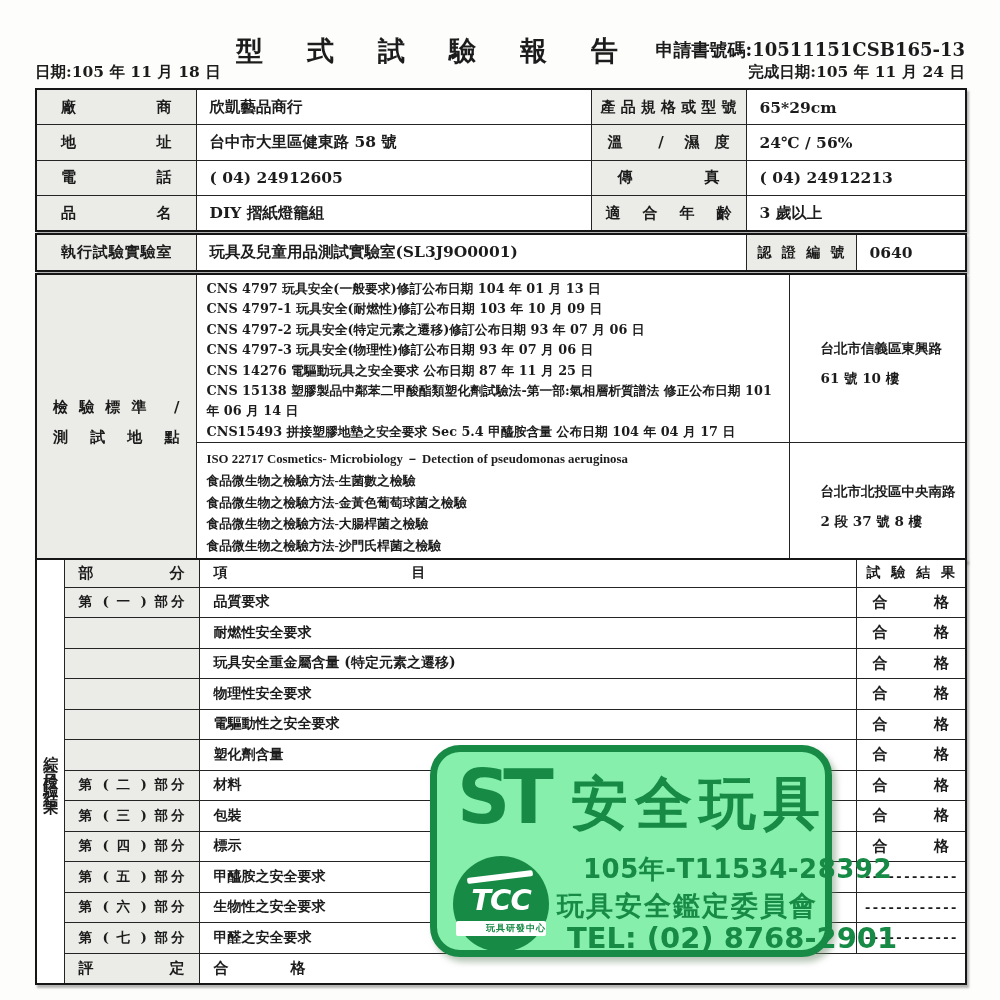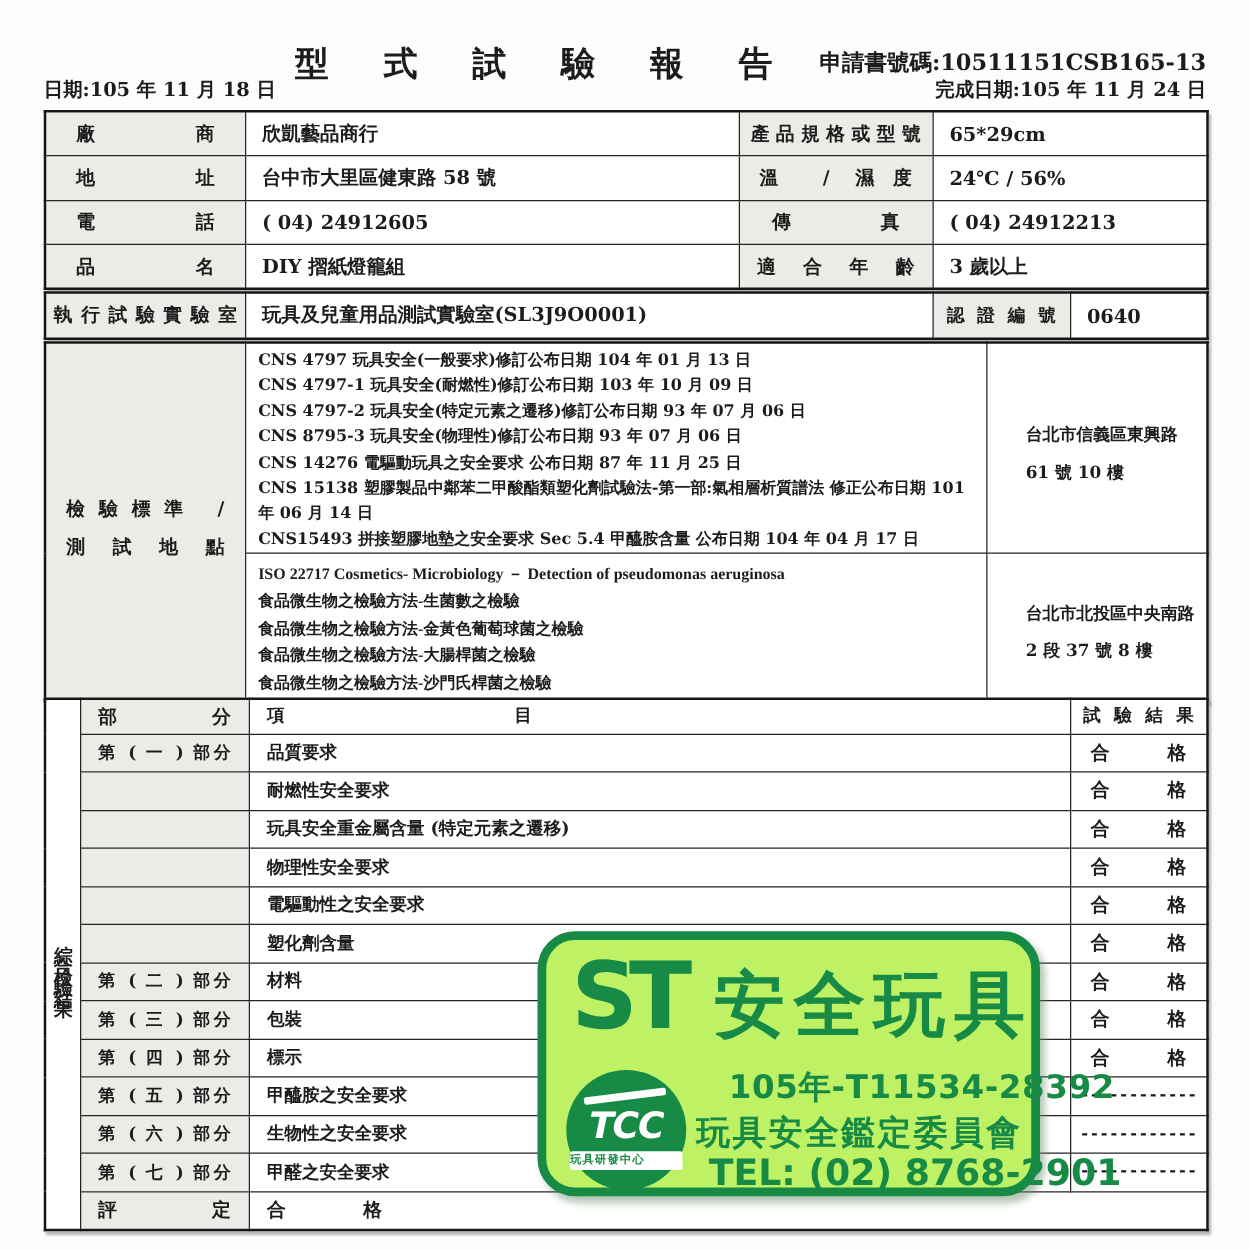--- a/index.html
+++ b/index.html
@@ -47,21 +47,21 @@
   td.res { font-weight:700; font-size:15px; padding:0 16px; }
   td.dash-cell {
     text-align:center; font-weight:700; font-size:13px; letter-spacing:0px;
     font-family:"DejaVu Sans Mono","Liberation Mono",monospace;
   }
   td.verdict { font-weight:700; font-size:15px; }
   td.verdict .w { width:92px; margin-left:14px; }
   
   .badge {
     position:absolute; left:430px; top:745px; width:402px; height:212px; z-index:6;
-    background:#bef264; border:7px solid #178b45; border-radius:30px;
+    background:#86efac; border:7px solid #178b45; border-radius:30px;
     box-shadow:4px 5px 6px rgba(110,140,110,.5);
     font-family:"DejaVu Sans","Liberation Sans",sans-serif; color:#178b45;
   }
   .badge .st {
     position:absolute; left:20px; top:2px; font-size:74px; font-weight:800;
     letter-spacing:-7px; color:#178b45;
   }
   .badge .name {
     position:absolute; left:134px; top:14px; font-size:57px; font-weight:800;
     letter-spacing:7px; white-space:nowrap;
@@ -84,21 +84,21 @@
   .tcc .bar {
     position:absolute; left:14px; top:18px; width:66px; height:6px; background:#fff;
     transform:rotate(-7deg); border-radius:2px;
   }
   .tcc .tcc-text {
     position:absolute; left:0; right:0; top:27px; text-align:center; color:#fff;
     font-size:29px; font-weight:900; font-style:italic; letter-spacing:-1px;
   }
   .tcc .band {
     position:absolute; left:3px; right:3px; bottom:16px; height:15px; background:#fff;
-    border-radius:2px; text-align:left; line-height:15px; font-size:9px; font-weight:700;
+    border-radius:2px; text-align:right; line-height:15px; font-size:9px; font-weight:700;
     color:#178b45; letter-spacing:1px;
   }
 </style>
 </head>
 <body>
 
 <div class="page">
 
   <div class="title">型式試驗報告</div>
   <div class="app-no">申請書號碼:10511151CSB165-13</div>
@@ -142,21 +142,21 @@
 
   <table class="t" style="left:35px; top:233px; width:930px;">
     <colgroup>
         <col style="width:160px">
         <col style="width:550px">
         <col style="width:110px">
         <col style="width:110px">
       </colgroup>
     <tbody>
         <tr style="height:37px">
-      <td class="lab just" style="padding:0 6px">執行試驗實驗室</td>
+      <td class="lab just" style="padding:0 24px">執行試驗實驗室</td>
       <td class="val">玩具及兒童用品測試實驗室(SL3J9O0001)</td>
       <td class="lab just" style="padding:0 11px; font-size:14px">認證編號</td>
       <td class="val">0640</td>
     </tr>
   </tbody>
     </table>
 
   <table class="t" style="left:35px; top:273px; width:930px;">
     <colgroup>
         <col style="width:160px">
@@ -166,21 +166,21 @@
     <tbody>
         <tr style="height:164px">
       <td class="lab std-label" rowspan="2">
         <div class="just">檢驗標準 /</div>
         <div class="just">測試地點</div>
       </td>
       <td class="std-main">
         <div>CNS 4797 玩具安全(一般要求)修訂公布日期 104 年 01 月 13 日</div>
         <div>CNS 4797-1 玩具安全(耐燃性)修訂公布日期 103 年 10 月 09 日</div>
         <div>CNS 4797-2 玩具安全(特定元素之遷移)修訂公布日期 93 年 07 月 06 日</div>
-        <div>CNS 8795-3 玩具安全(物理性)修訂公布日期 93 年 07 月 06 日</div>
+        <div>CNS 4797-3 玩具安全(物理性)修訂公布日期 93 年 07 月 06 日</div>
         <div>CNS 14276 電驅動玩具之安全要求 公布日期 87 年 11 月 25 日</div>
         <div>CNS 15138 塑膠製品中鄰苯二甲酸酯類塑化劑試驗法-第一部:氣相層析質譜法 修正公布日期 101 年 06 月 14 日</div>
         <div>CNS15493 拼接塑膠地墊之安全要求 Sec 5.4 甲醯胺含量 公布日期 104 年 04 月 17 日</div>
       </td>
       <td class="std-loc">
         <div>台北市信義區東興路 61 號 10 樓</div>
       </td>
     </tr>
     <tr style="height:118px">
       <td class="std-main iso">

